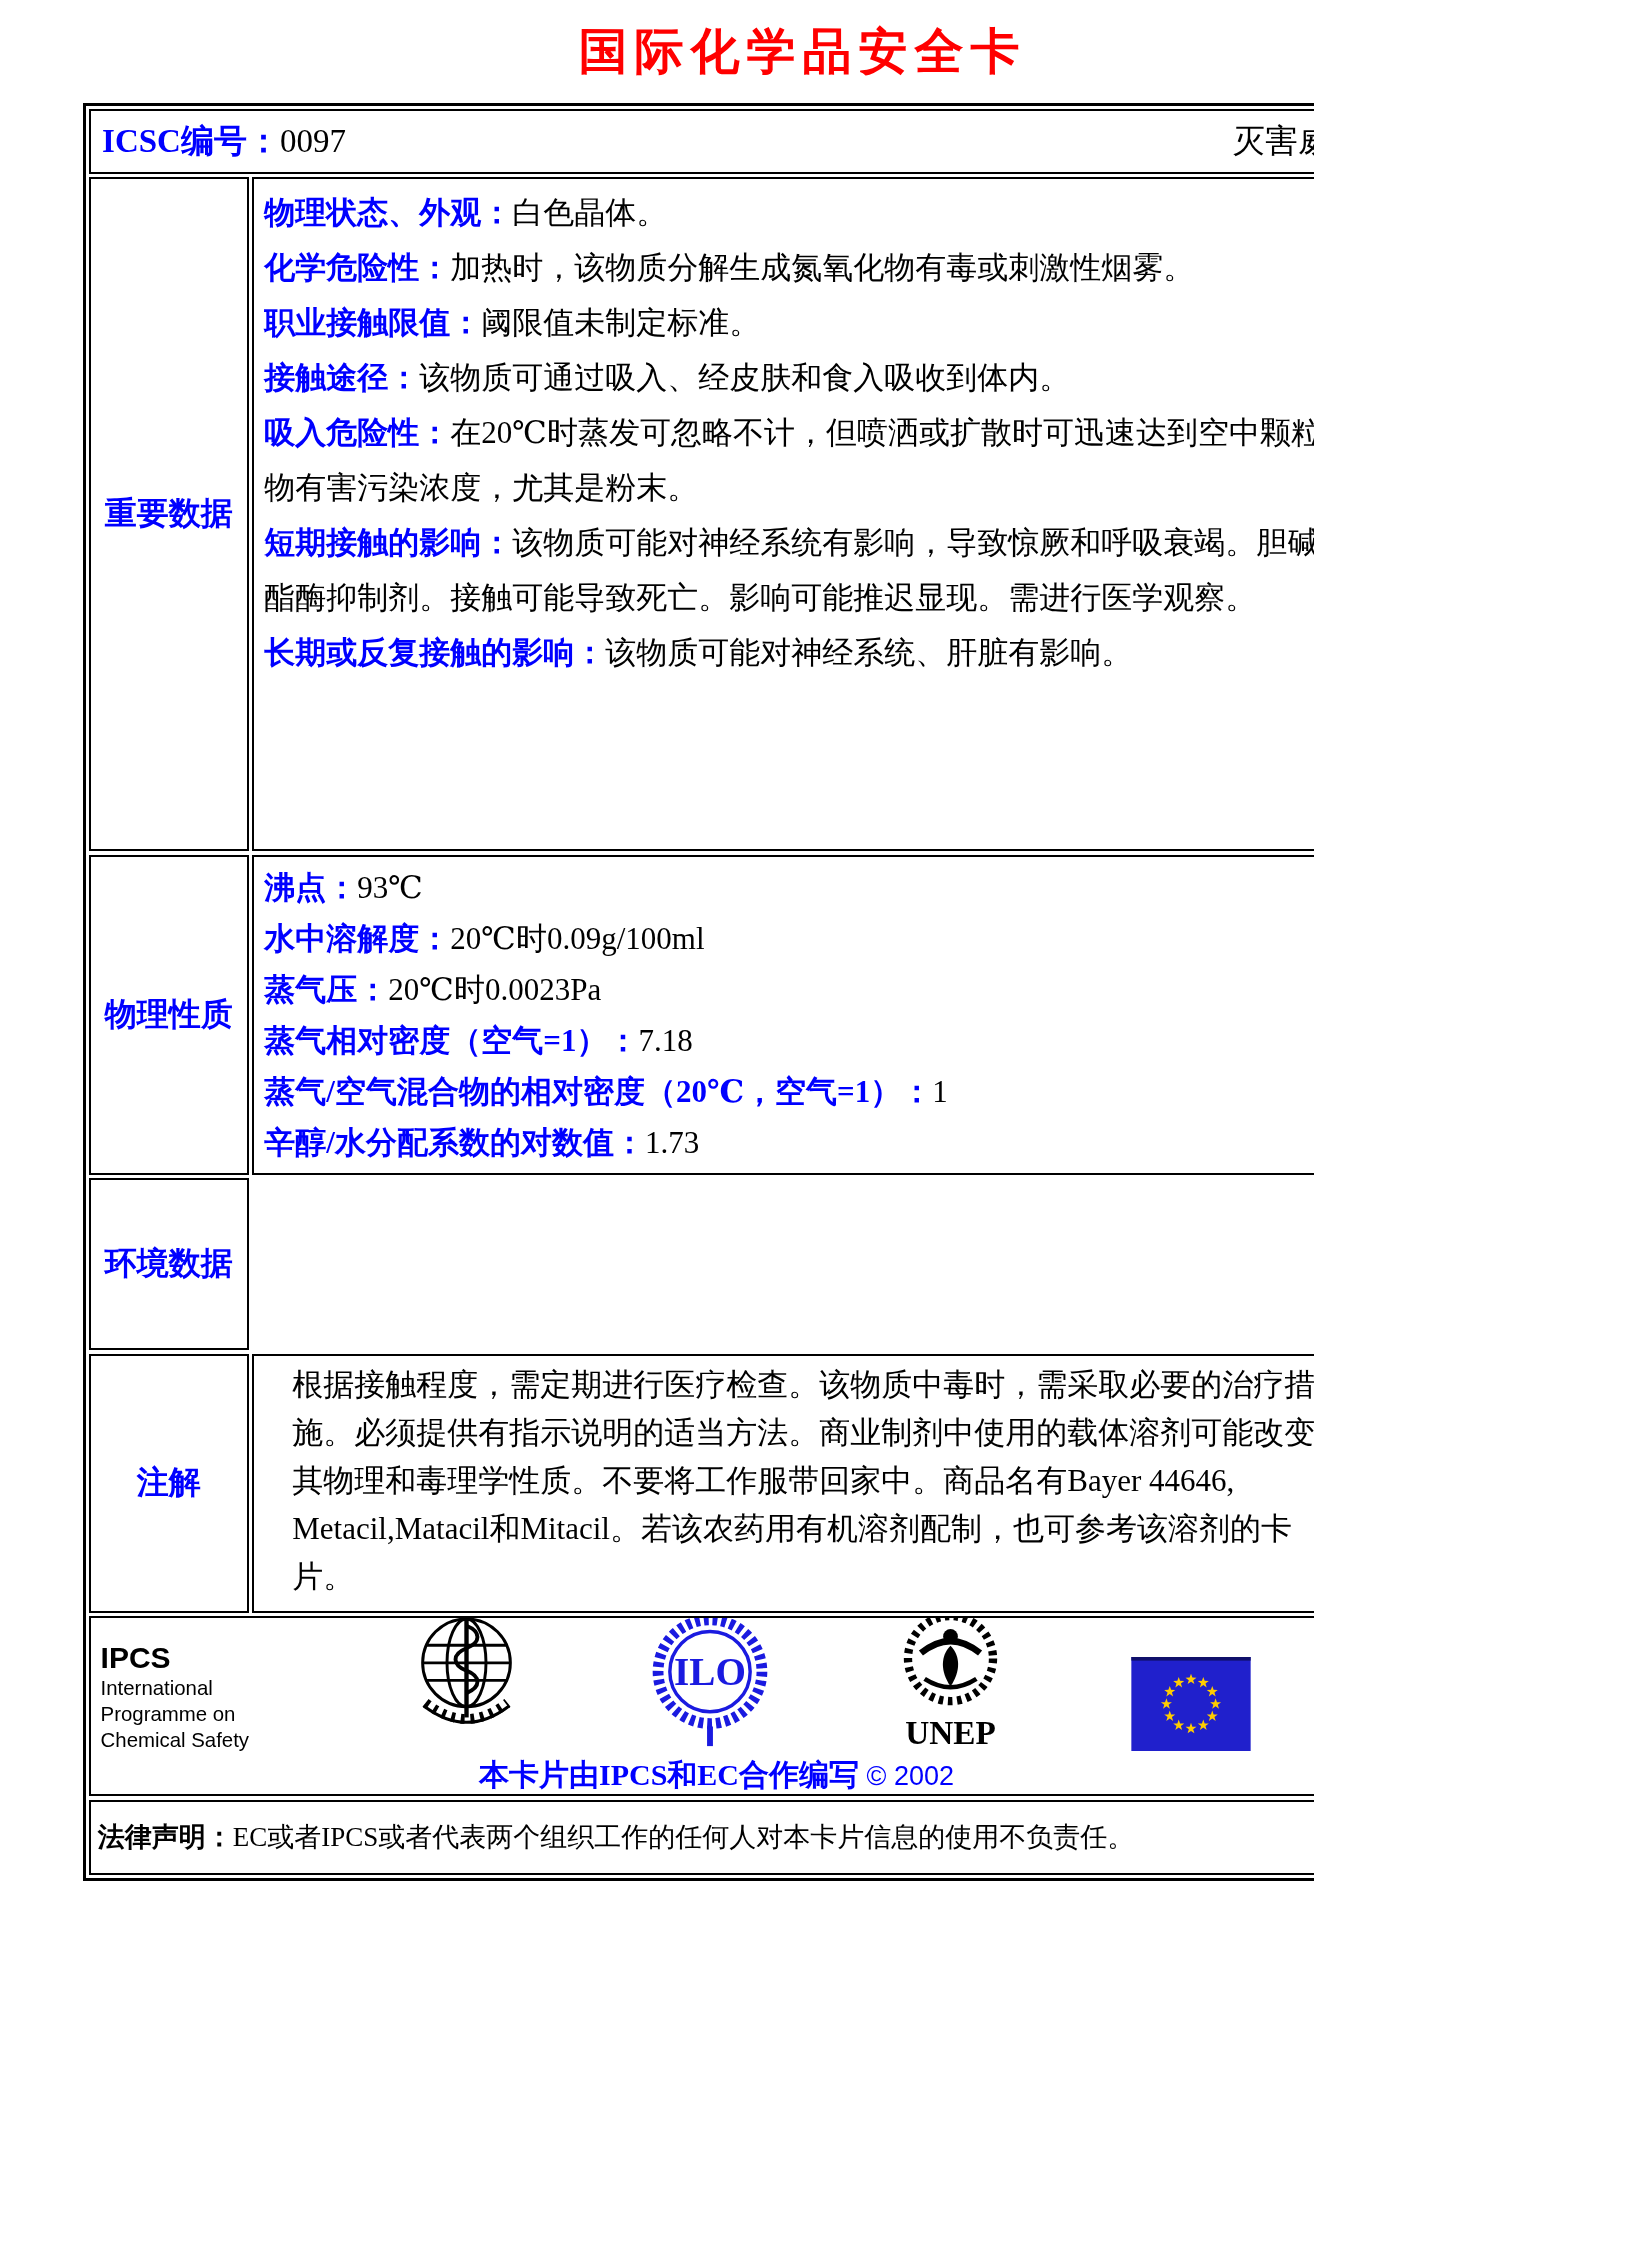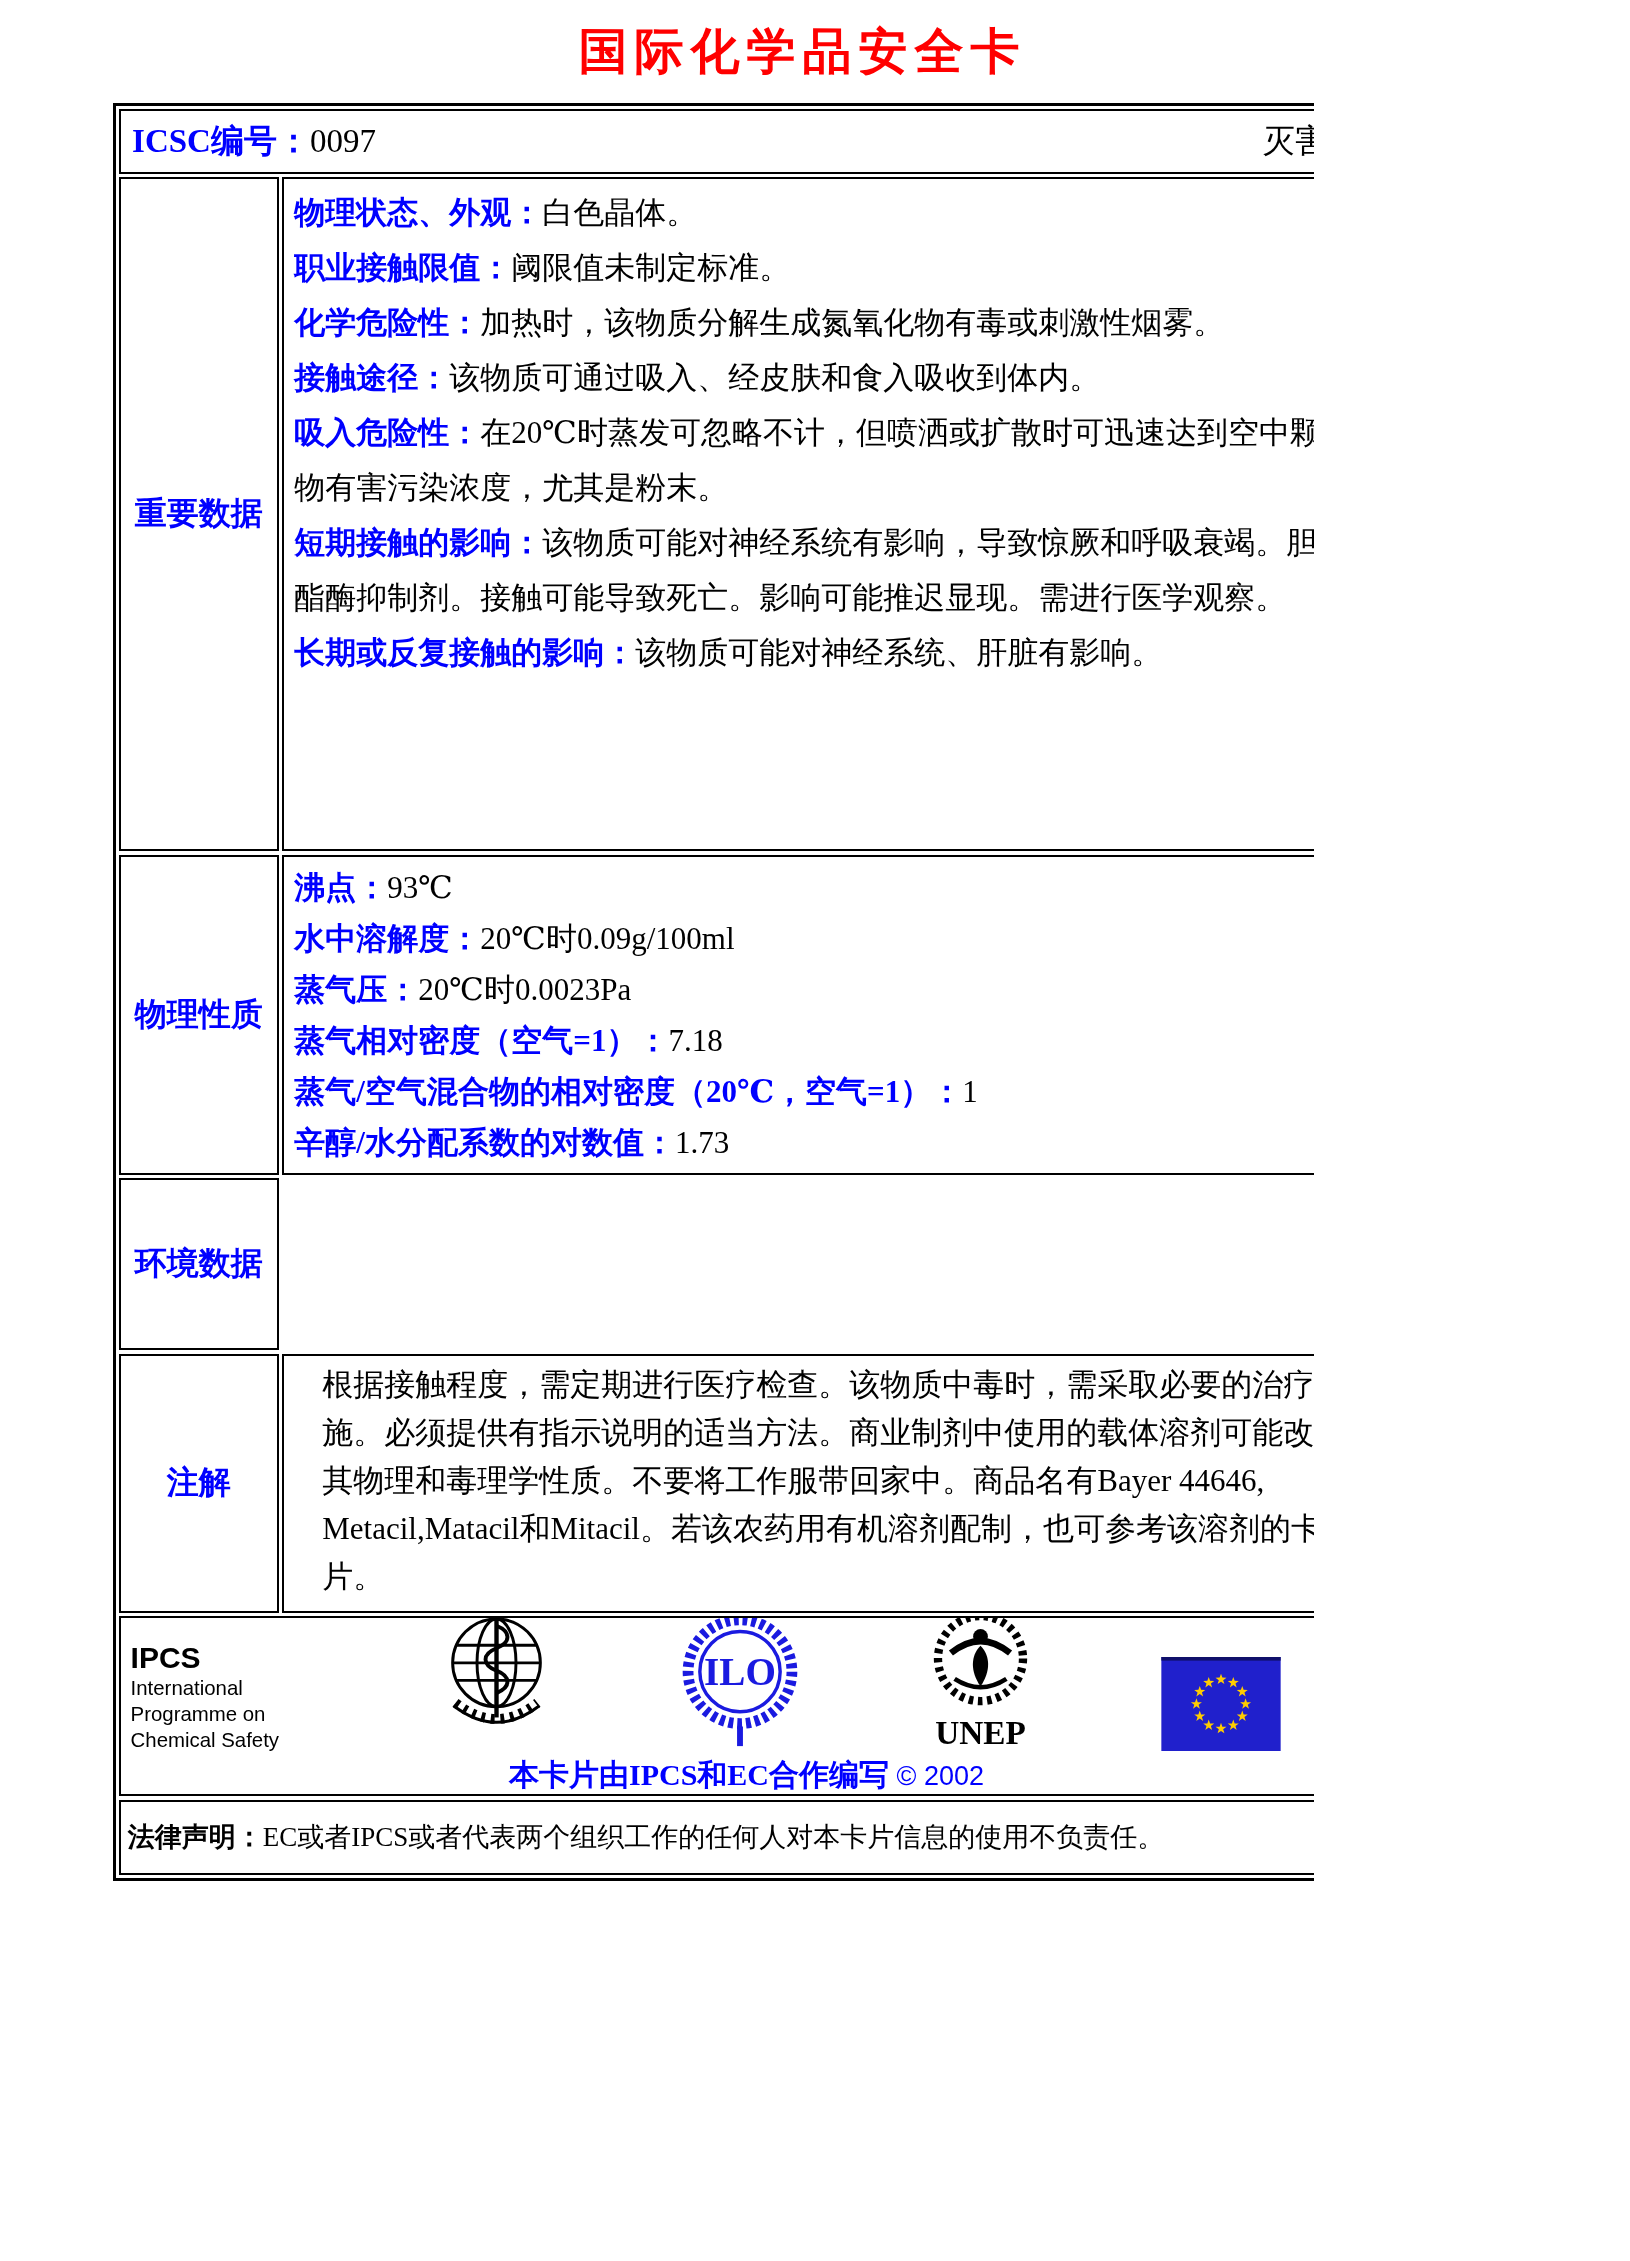--- a/index.html
+++ b/index.html
@@ -7,21 +7,21 @@
     position:relative; width:1314px; height:2261px; background:#fff;
     font-family:"Liberation Serif","DejaVu Serif",serif; color:#000;
     overflow:hidden;
   }
   .doc-title {
     margin:21px 0 21px 169px; width:1267px;
     text-align:center; color:#ff0000; font-weight:bold;
     font-size:49px; letter-spacing:7px; line-height:61px;
   }
   .card {
-    margin-left:113px; width:1267px;
+    margin-left:83px; width:1267px;
     border:3.5px solid #000; padding:2.8px; box-sizing:border-box; background:#fff;
   }
   .row { display:flex; gap:3.5px; margin-bottom:3.5px; }
   .row:last-child { margin-bottom:0; }
   .cell {
     border:2.1px solid #000; box-sizing:border-box; background:#fff; overflow:hidden;
   }
   .label-cell {
     flex:0 0 160px; display:flex; align-items:center; justify-content:center;
     color:#0000ff; font-weight:bold; font-size:32px; text-align:center;
@@ -80,22 +80,22 @@
           <span class="k">ICSC编号：</span><span class="v">0097</span>
         </span>
         <span class="v">灭害威</span>
       </div>
     </div>
 
     <div class="row row-important">
       <div class="cell label-cell">重要数据</div>
       <div class="cell content-cell">
         <p class="item"><span class="k">物理状态、外观：</span><span class="v">白色晶体。</span></p>
+        <p class="item"><span class="k">化学危险性：</span><span class="v">加热时，该物质分解生成氮氧化物有毒或刺激性烟雾。</span></p>
         <p class="item"><span class="k">职业接触限值：</span><span class="v">阈限值未制定标准。</span></p>
-        <p class="item"><span class="k">化学危险性：</span><span class="v">加热时，该物质分解生成氮氧化物有毒或刺激性烟雾。</span></p>
         <p class="item"><span class="k">接触途径：</span><span class="v">该物质可通过吸入、经皮肤和食入吸收到体内。</span></p>
         <p class="item"><span class="k">吸入危险性：</span><span class="v">在20℃时蒸发可忽略不计，但喷洒或扩散时可迅速达到空中颗粒物有害污染浓度，尤其是粉末。</span></p>
         <p class="item"><span class="k">短期接触的影响：</span><span class="v">该物质可能对神经系统有影响，导致惊厥和呼吸衰竭。胆碱酯酶抑制剂。接触可能导致死亡。影响可能推迟显现。需进行医学观察。</span></p>
         <p class="item"><span class="k">长期或反复接触的影响：</span><span class="v">该物质可能对神经系统、肝脏有影响。</span></p>
       </div>
     </div>
 
     <div class="row row-physical">
       <div class="cell label-cell">物理性质</div>
       <div class="cell content-cell">

